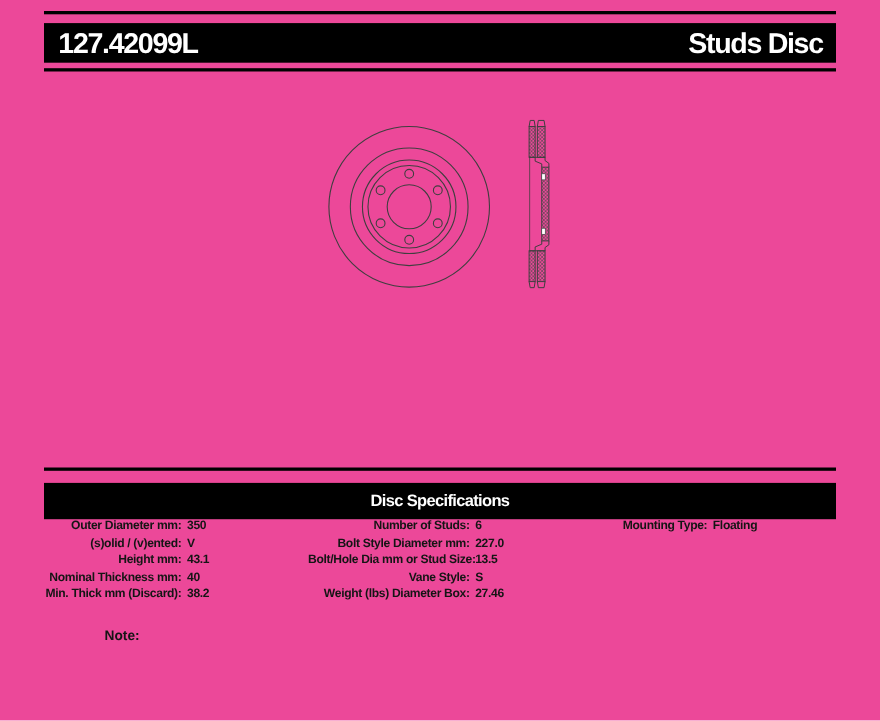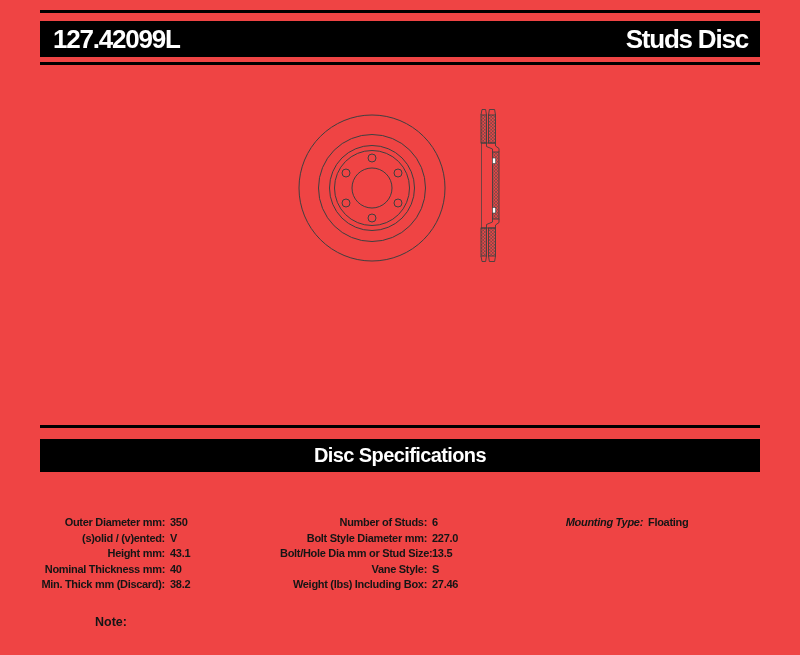--- a/index.html
+++ b/index.html
@@ -2,21 +2,21 @@
 <html><head>
 <meta charset="utf-8">
 <style>
   * { margin: 0; padding: 0; box-sizing: border-box; }
   html, body { background: #ffffff; }
   body { font-family: "Liberation Sans", "DejaVu Sans", sans-serif; }
   .page {
     position: relative;
     width: 800px;
     height: 655px;
-    background: #ef4444;
+    background: #ec4899;
     overflow: hidden;
   }
   .rule {
     position: absolute;
     left: 40px;
     width: 720px;
     height: 3px;
     background: #000000;
   }
   .rule-top { top: 10px; }
@@ -39,61 +39,59 @@
     padding: 0 12px 0 13px;
     font-size: 26px;
     letter-spacing: -1.2px;
   }
   .specs-bar {
     top: 439px;
     height: 33px;
     display: flex;
     align-items: center;
     justify-content: center;
-    font-size: 20px;
+    font-size: 15px;
     letter-spacing: -0.6px;
   }
   .drawing-svg {
     position: absolute;
     left: 0;
     top: 65px;
     width: 800px;
     height: 365px;
   }
   .spec-col {
     position: absolute;
     top: 471px;
     color: #151515;
     font-size: 11px;
     font-weight: bold;
     letter-spacing: -0.3px;
-    margin-top: 44px;
   }
   .spec-col-left  { left: 40px;  width: 250px; }
   .spec-col-mid   { left: 280px; width: 260px; }
   .spec-col-right { left: 500px; width: 250px; }
   .spec-row {
     display: flex;
     height: 15.5px;
     line-height: 15.5px;
     align-items: baseline;
   }
   .spec-label { text-align: right; white-space: nowrap; }
   .spec-col-left  .spec-label { width: 125px; }
   .spec-col-mid   .spec-label { width: 147px; }
-  .spec-col-right .spec-label { width: 143px; font-style: italic; }
+  .spec-col-right .spec-label { width: 143px; }
   .spec-value { margin-left: 5px; white-space: nowrap; }
   .note-label {
     position: absolute;
     left: 95px;
     top: 571px;
     font-size: 12.5px;
     font-weight: bold;
     color: #151515;
-    margin-top: 44px;
   }
 </style>
 </head>
 <body>
 
 <div class="page">
 
   <div class="rule rule-top"></div>
 
   <div class="bar header-bar">
@@ -195,21 +193,21 @@
     </div>
     <div class="spec-row">
       <div class="spec-label">Bolt/Hole Dia mm or Stud Size:</div>
       <div class="spec-value">13.5</div>
     </div>
     <div class="spec-row">
       <div class="spec-label">Vane Style:</div>
       <div class="spec-value">S</div>
     </div>
     <div class="spec-row">
-      <div class="spec-label">Weight (lbs) Including Box:</div>
+      <div class="spec-label">Weight (lbs) Diameter Box:</div>
       <div class="spec-value">27.46</div>
     </div>
   </div>
 
   <div class="spec-col spec-col-right">
     <div class="spec-row">
       <div class="spec-label">Mounting Type:</div>
       <div class="spec-value">Floating</div>
     </div>
   </div>

